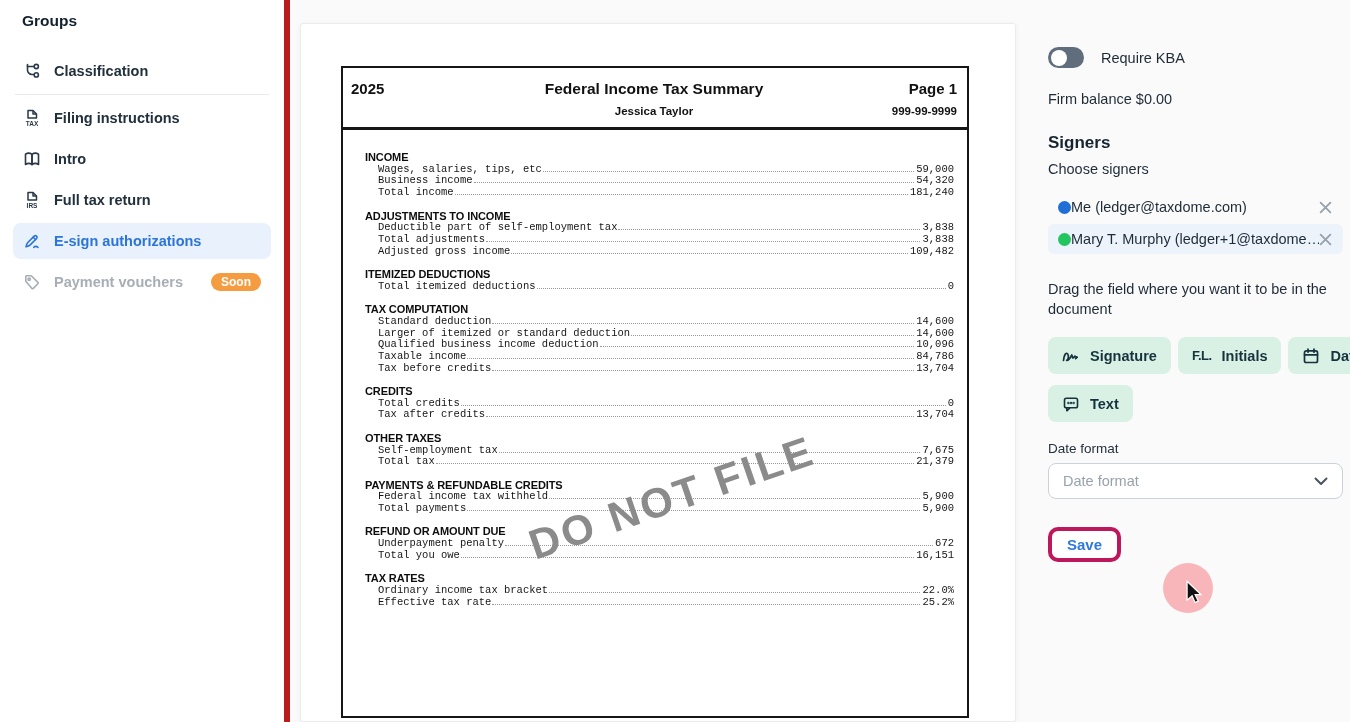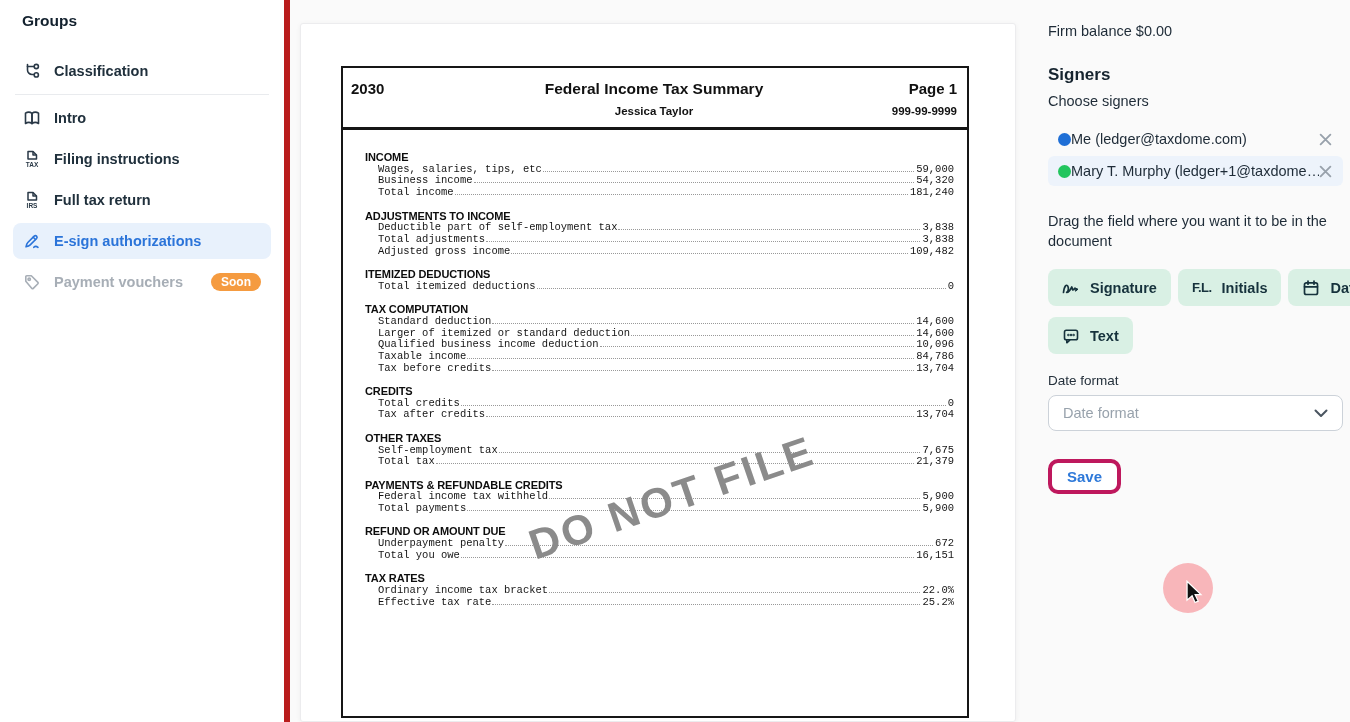--- a/index.html
+++ b/index.html
@@ -94,39 +94,39 @@
             <path d="M4.5 4.5 h6.3"></path>
             <circle cx="13.3" cy="4.5" r="2.1"></circle>
             <circle cx="13.3" cy="12.9" r="2.1"></circle>
           </svg>
         </span>
         <span>Classification</span>
       </div>
       <div class="side-divider"></div>
       <div class="side-item normal">
         <span class="icn">
-          <svg width="18" height="18" viewBox="0 0 18 18" fill="none" stroke="currentColor" stroke-width="1.6" stroke-linejoin="round">
-            <path d="M2.5 4.2 C4.5 2.8 7 2.8 9 4.3 V14.6 C7 13.1 4.5 13.1 2.5 14.5 Z"></path>
-            <path d="M15.5 4.2 C13.5 2.8 11 2.8 9 4.3 V14.6 C11 13.1 13.5 13.1 15.5 14.5 Z"></path>
-          </svg>
-        </span>
-        <span>Intro</span>
-      </div>
-      <div class="side-item normal">
-        <span class="icn">
           <svg width="18" height="18" viewBox="0 0 18 18">
             <path d="M5 1.5 h5 l3.5 3.5 V9 H5 Z" fill="none" stroke="currentColor" stroke-width="1.5" stroke-linejoin="round"></path>
             <path d="M10 1.5 v3.5 h3.5" fill="none" stroke="currentColor" stroke-width="1.5" stroke-linejoin="round"></path>
             <text x="9" y="17" text-anchor="middle" font-size="6.5" font-weight="800" fill="currentColor" font-family="Liberation Sans,sans-serif">TAX</text>
           </svg>
         </span>
         <span>Filing instructions</span>
       </div>
       <div class="side-item normal">
         <span class="icn">
+          <svg width="18" height="18" viewBox="0 0 18 18" fill="none" stroke="currentColor" stroke-width="1.6" stroke-linejoin="round">
+            <path d="M2.5 4.2 C4.5 2.8 7 2.8 9 4.3 V14.6 C7 13.1 4.5 13.1 2.5 14.5 Z"></path>
+            <path d="M15.5 4.2 C13.5 2.8 11 2.8 9 4.3 V14.6 C11 13.1 13.5 13.1 15.5 14.5 Z"></path>
+          </svg>
+        </span>
+        <span>Intro</span>
+      </div>
+      <div class="side-item normal">
+        <span class="icn">
           <svg width="18" height="18" viewBox="0 0 18 18">
             <path d="M5 1.5 h5 l3.5 3.5 V9 H5 Z" fill="none" stroke="currentColor" stroke-width="1.5" stroke-linejoin="round"></path>
             <path d="M10 1.5 v3.5 h3.5" fill="none" stroke="currentColor" stroke-width="1.5" stroke-linejoin="round"></path>
             <text x="9" y="17" text-anchor="middle" font-size="6.5" font-weight="800" fill="currentColor" font-family="Liberation Sans,sans-serif">IRS</text>
           </svg>
         </span>
         <span>Full tax return</span>
       </div>
       <div class="side-item active">
         <span class="icn">
@@ -148,21 +148,21 @@
         <span>Payment vouchers</span>
         <span class="badge">Soon</span>
       </div>
     </div>
 </div>
 
 <div class="page">
   <div class="doc">
     <div class="doc-header">
       <div class="dh-row1">
-        <span class="dh-year">2030</span>
+        <span class="dh-year">2025</span>
         <span class="dh-title">Federal Income Tax Summary</span>
         <span class="dh-page">Page 1</span>
       </div>
       <div class="dh-row2">
         <span class="dh-name">Jessica Taylor</span>
         <span class="dh-ssn">999-99-9999</span>
       </div>
     </div>
     <div class="doc-body">
         <div class="doc-sec">
@@ -301,20 +301,26 @@
             <span class="lead"></span>
             <span class="val">25.2%</span>
           </div>
         </div>
       </div>
   </div>
   <div class="watermark">DO NOT FILE</div>
 </div>
 
 <div class="panel">
+  <div class="kba-row">
+    <div class="toggle">
+        <div class="knob"></div>
+      </div>
+    <span>Require KBA</span>
+  </div>
   <div class="firm-balance">Firm balance $0.00</div>
   <div class="signers-title">Signers</div>
   <div class="choose-signers">Choose signers</div>
   <div class="signer-list">
       <div class="signer-row">
         <span class="signer-dot" style="background: rgb(31, 111, 214);"></span>
         <span class="signer-name">Me (ledger@taxdome.com)</span>
         <span class="x-btn">
           <svg width="13" height="13" viewBox="0 0 12 12" fill="none" stroke="currentColor" stroke-width="1.7" stroke-linecap="round">
             <path d="M1.5 1.5 L10.5 10.5 M10.5 1.5 L1.5 10.5"></path>

